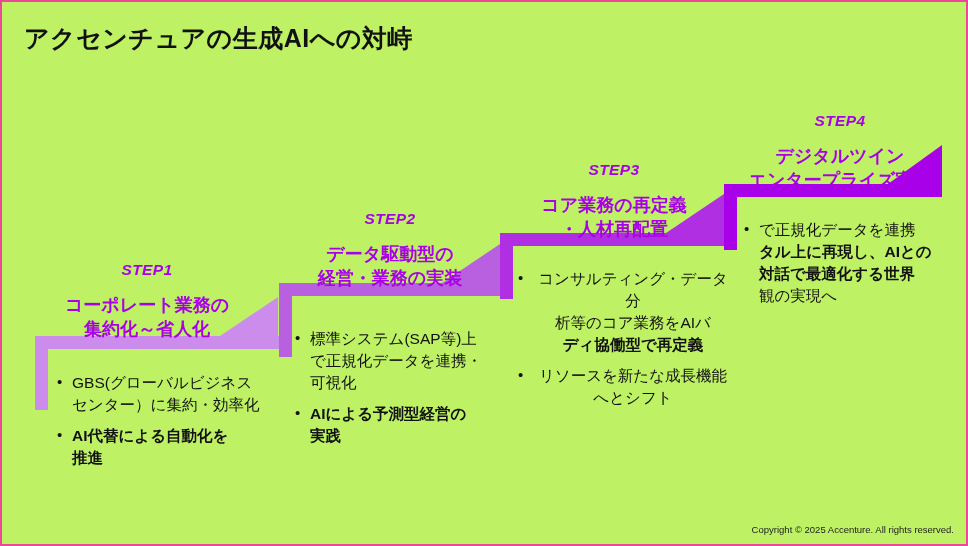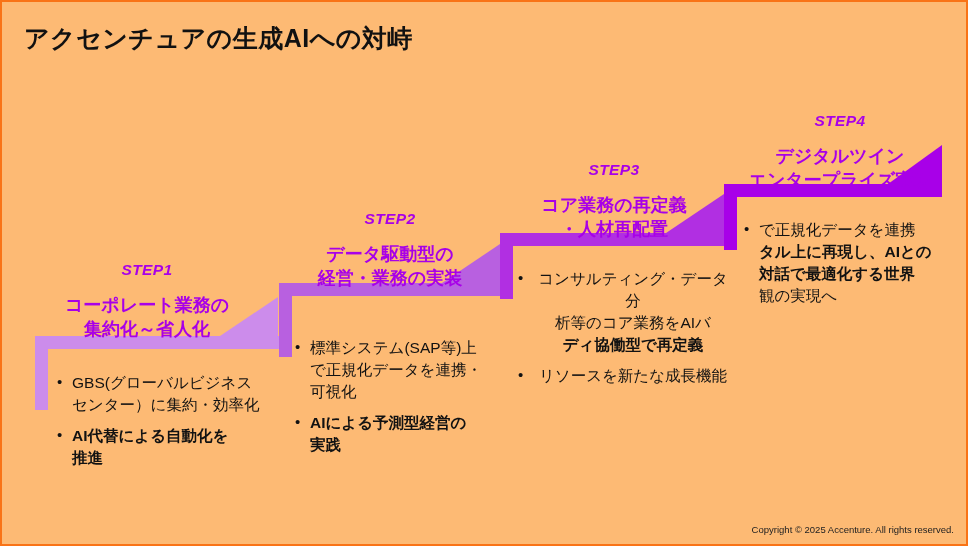--- a/index.html
+++ b/index.html
@@ -7,22 +7,22 @@
     padding: 0;
     background: #ffffff;
   }
   body {
     font-family: "Liberation Sans", "DejaVu Sans", sans-serif;
   }
   #slide {
     position: relative;
     width: 968px;
     height: 546px;
-    background: #fdba74;
-    border: 2px solid #f97316;
+    background: #bef264;
+    border: 2px solid #ec4899;
     box-sizing: border-box;
     overflow: hidden;
   }
   #slide-title {
     position: absolute;
     left: 22px;
     top: 20px;
     font-size: 25px;
     font-weight: bold;
     color: #111111;
@@ -138,21 +138,21 @@
     <div class="ramp" style="left:440px; top:242px; border-left:58px solid transparent; border-bottom:39px solid #b860e0;"></div>
 
     <div class="step-label" style="left:288px; top:207px; width:200px;">
       <div class="step-num">STEP2</div>
       <div class="step-head">
         <div>データ駆動型の</div>
         <div>経営・業務の実装</div>
       </div>
     </div>
 
-    <div class="bullets" style="left:293px; top:335px; width:210px;">
+    <div class="bullets" style="left:293px; top:326px; width:210px;">
       <div class="bullet">
         <span class="ln">標準システム(SAP等)上</span>
         <span class="ln">で正規化データを連携・</span>
         <span class="ln">可視化</span>
       </div>
       <div class="bullet">
         <b class="ln">AIによる予測型経営の</b>
         <b class="ln">実践</b>
       </div>
     </div>
@@ -172,20 +172,21 @@
     </div>
 
     <div class="bullets" style="left:516px; top:266px; width:215px;text-align:center;">
       <div class="bullet">
         <span class="ln">コンサルティング・データ分</span>
         <span class="ln">析等のコア業務をAIバ</span>
         <b class="ln">ディ協働型で再定義</b>
       </div>
       <div class="bullet">
         <span class="ln">リソースを新たな成長機能</span>
+        <span class="ln">へとシフト</span>
       </div>
     </div>
   </div>
 
   <div class="step">
     <div class="tread" style="left:722px; top:182px; width:218px; background:#a800e8;"></div>
     <div class="riser" style="left:722px; top:182px; height:66px; background:#a800e8;"></div>
     <div class="ramp" style="left:886px; top:143px; border-left:54px solid transparent; border-bottom:39px solid #a800e8;"></div>
 
     <div class="step-label" style="left:738px; top:109px; width:200px;">

